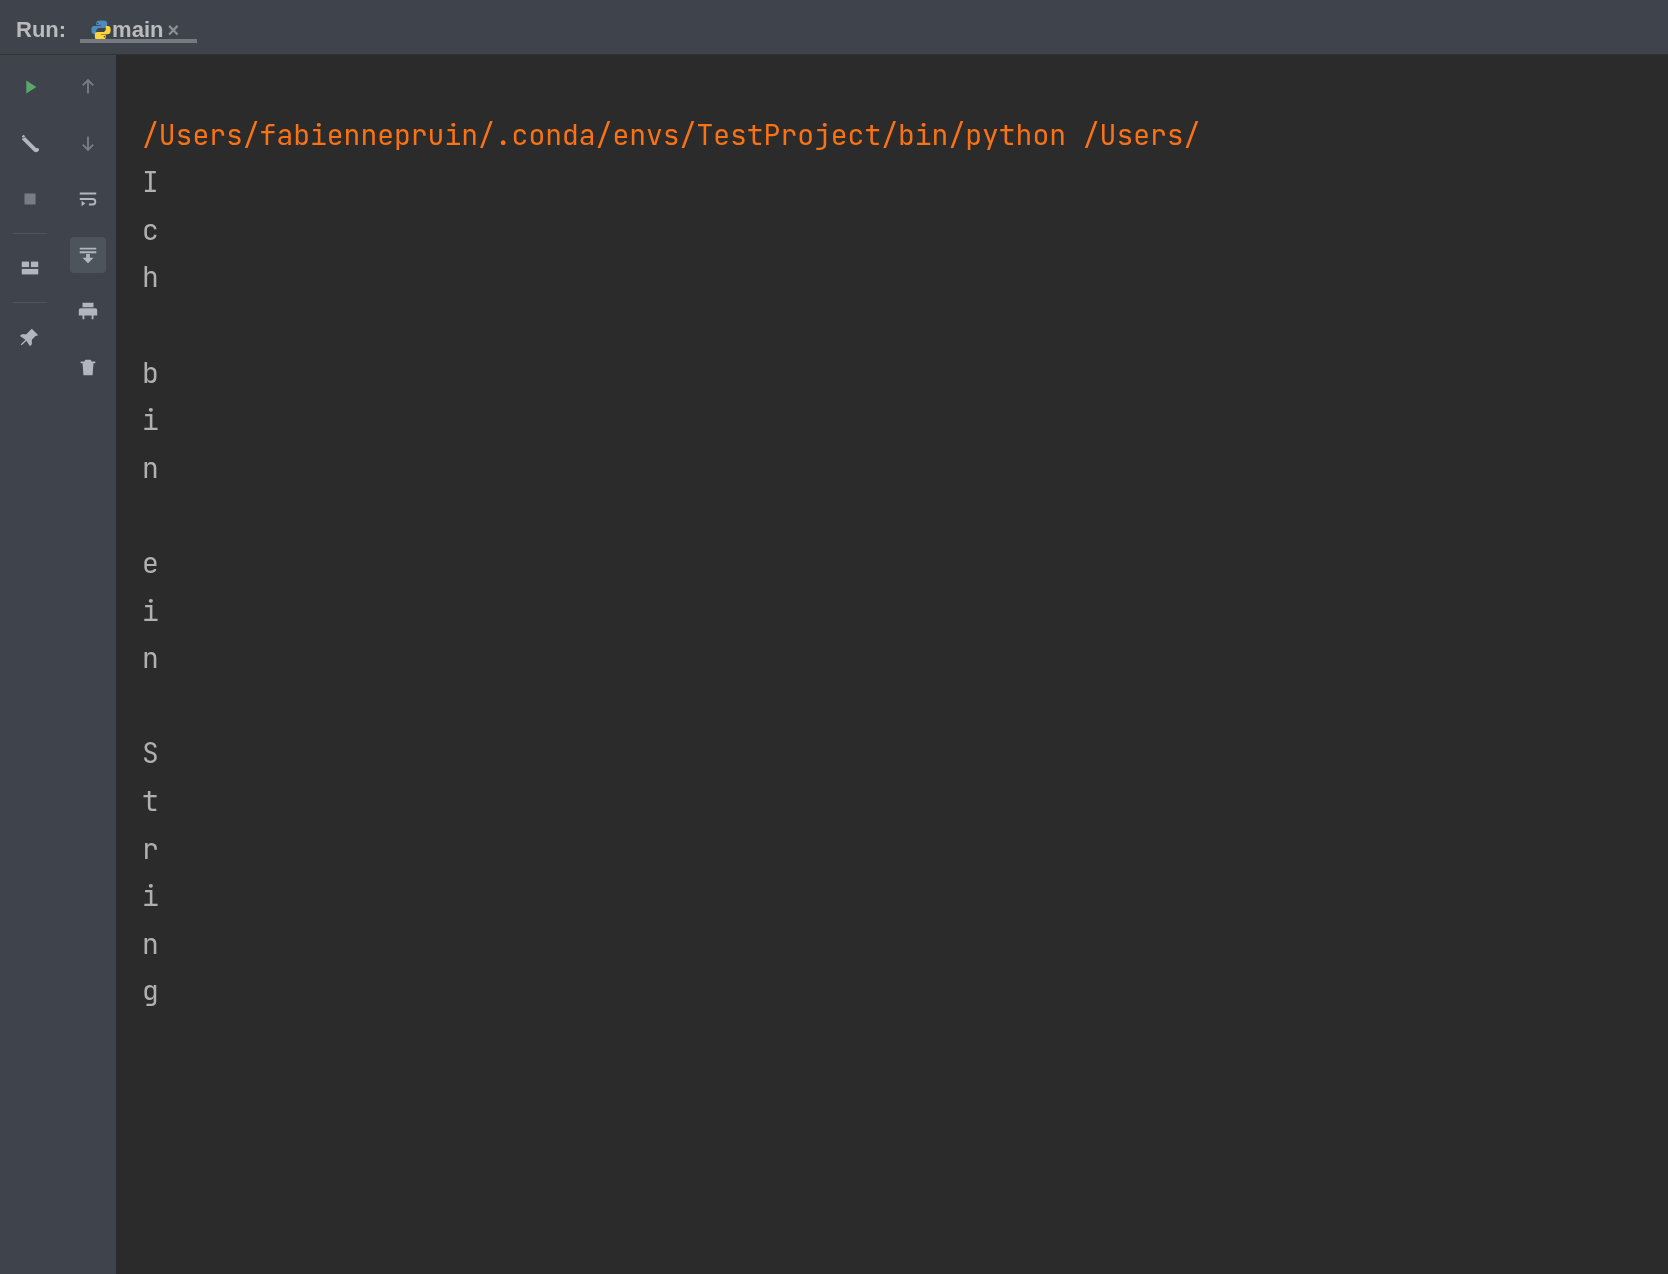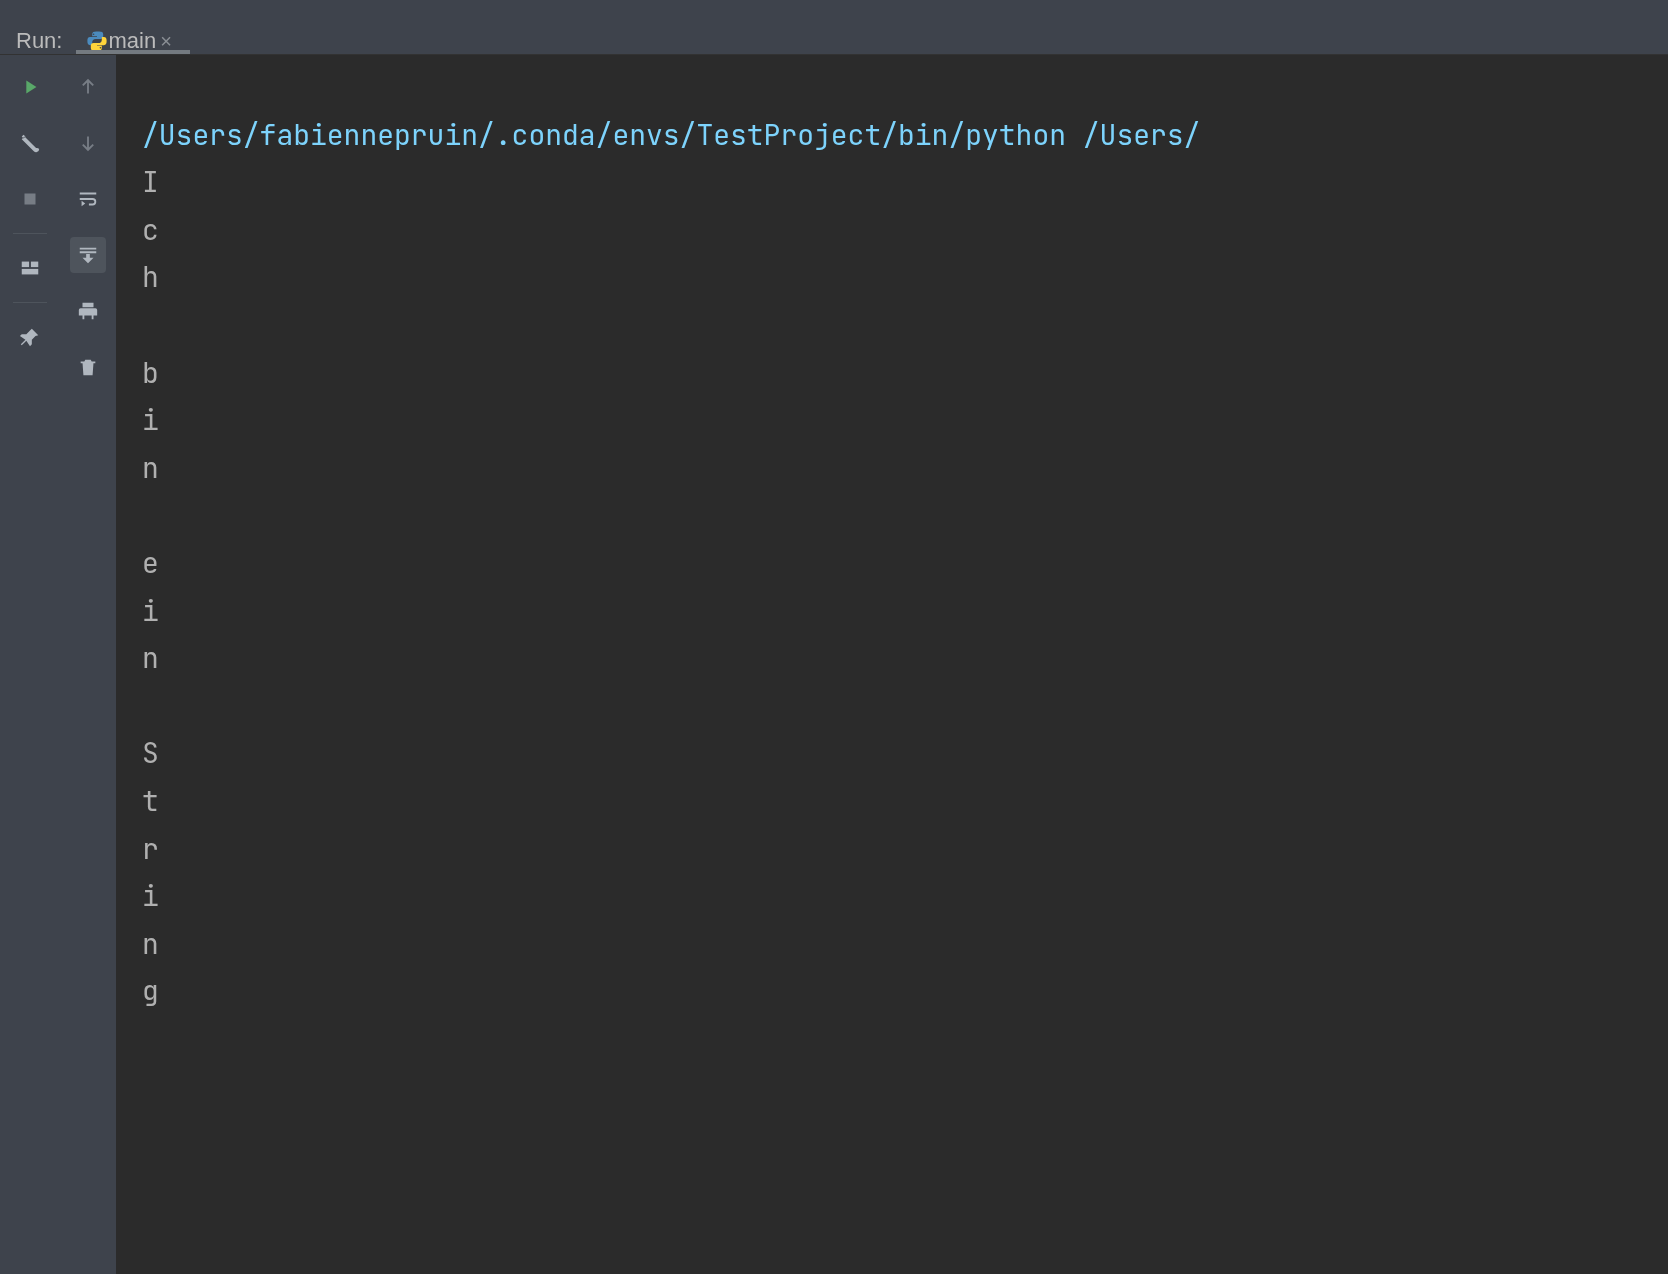--- a/index.html
+++ b/index.html
@@ -25,21 +25,22 @@
     .top-strip {
       height: 6px;
       background: #3e434c;
     }
 
     
     .run-header {
       height: 48px;
       background: #3e434c;
       display: flex;
-      align-items: flex-end;
+      align-items: center;
+      font-weight: bold;
     }
 
     .run-label {
       display: flex;
       align-items: center;
       padding: 0 14px 0 16px;
       color: #bbbbbb;
       font-size: 22px;
     }
 
@@ -137,21 +138,21 @@
       padding: 8px 20px 20px 26px;
       overflow: hidden;
       font-family: "JetBrains Mono", "Menlo", "Consolas", monospace;
       font-size: 28px;
       color: #b0b0b0;
       white-space: pre;
       line-height: 1.7;
     }
 
     .cmd-line {
-      color: #7dd3fc;
+      color: #f97316;
       white-space: pre;
     }
 
   </style>
 </head>
 <body>
 
 <div class="root">
 
   <div class="top-strip"></div>

